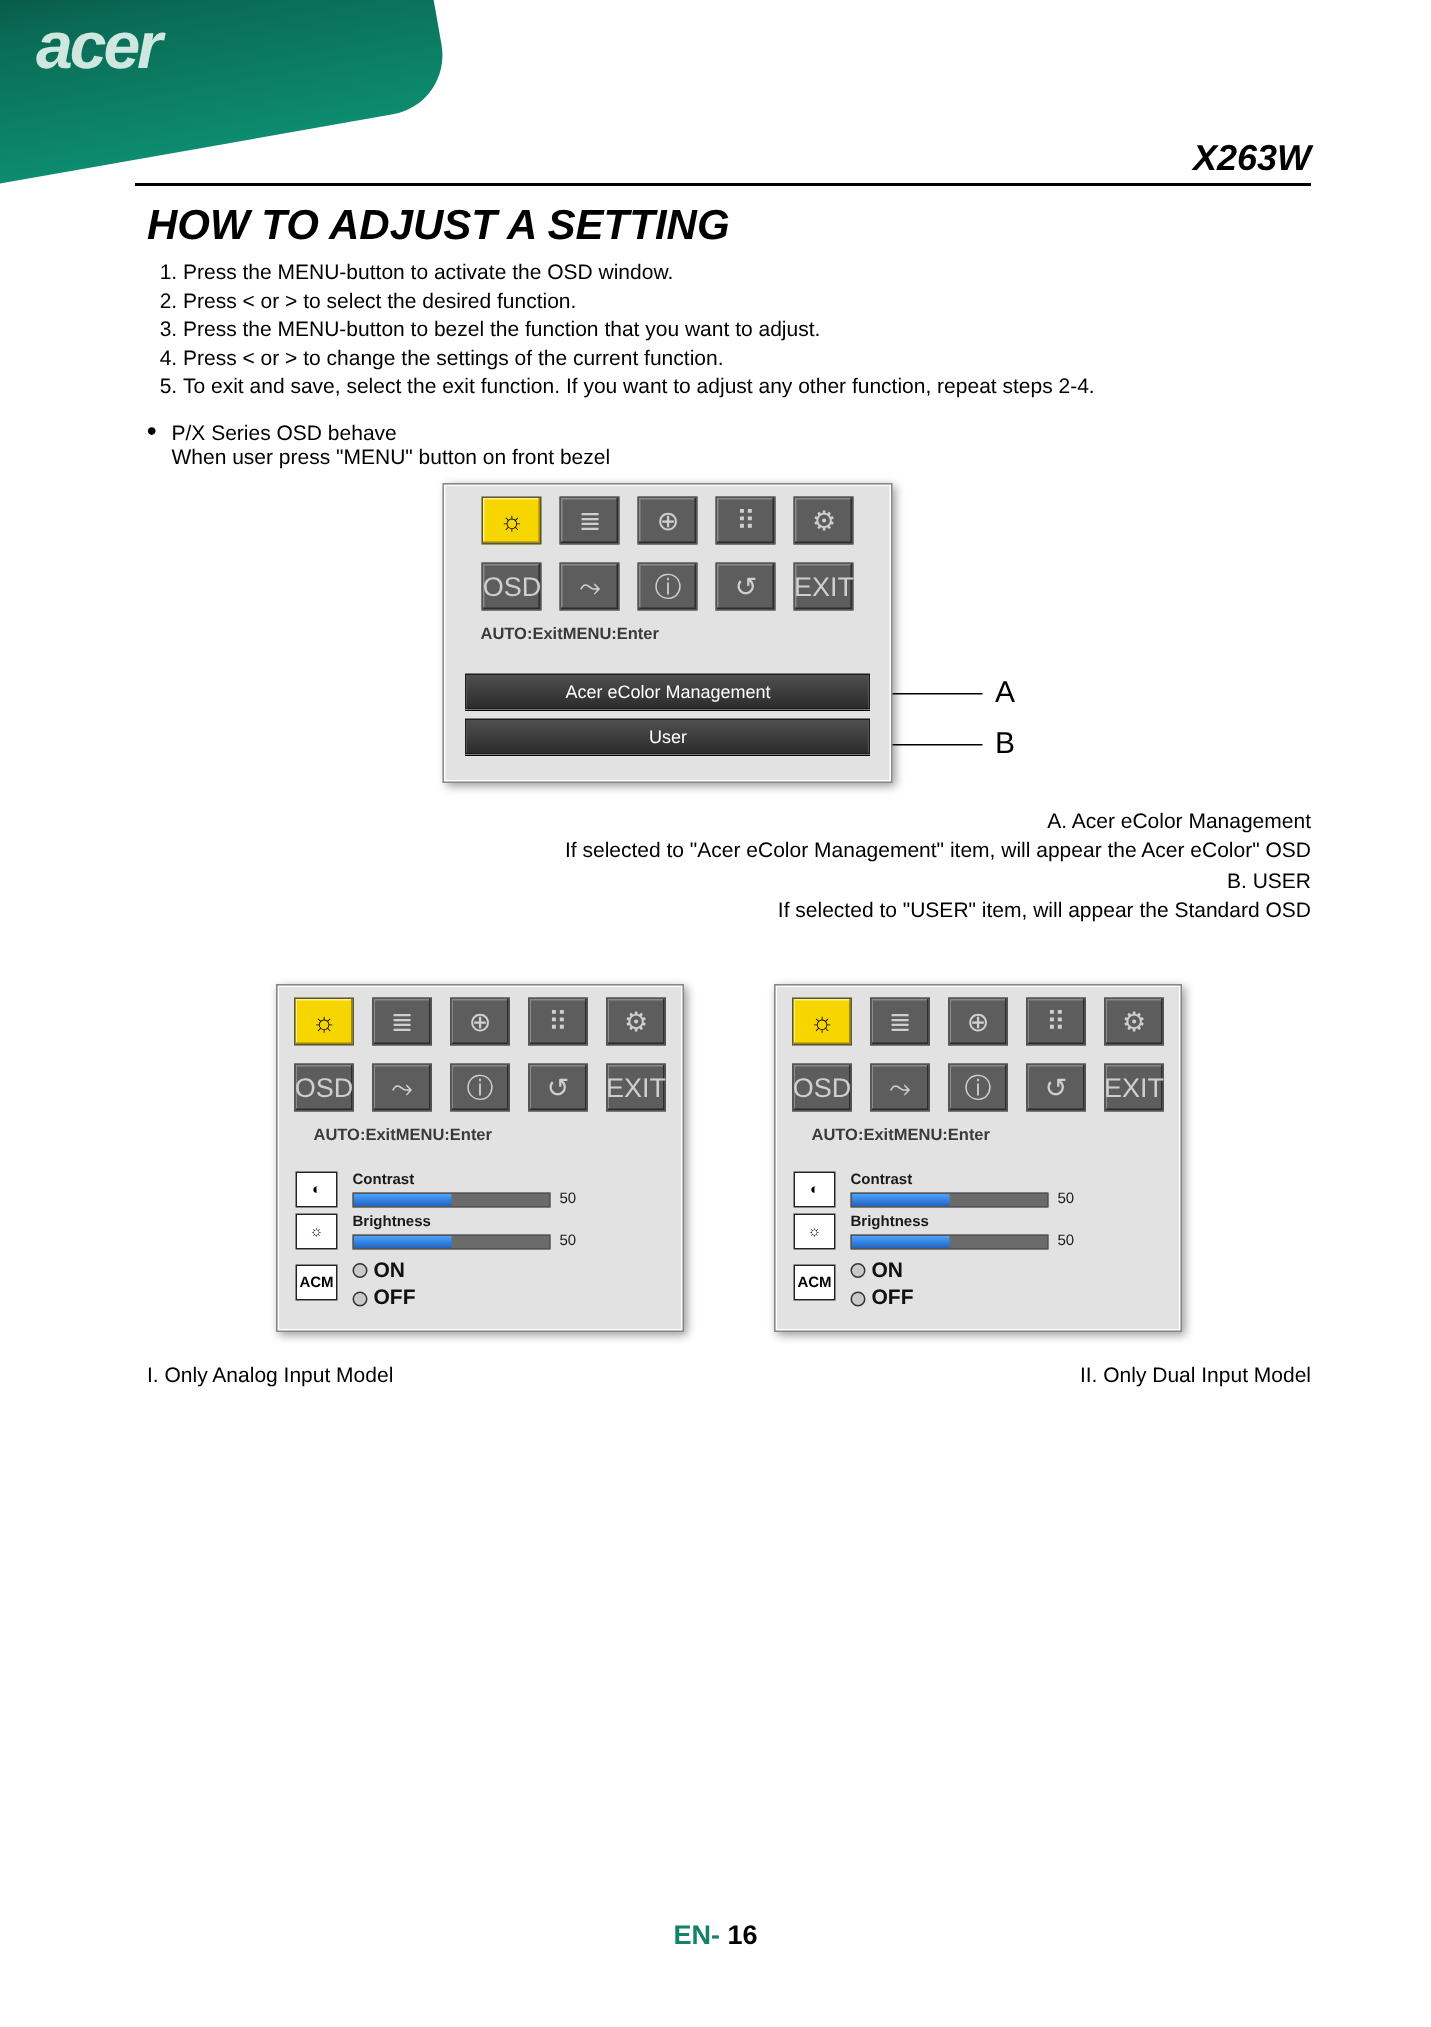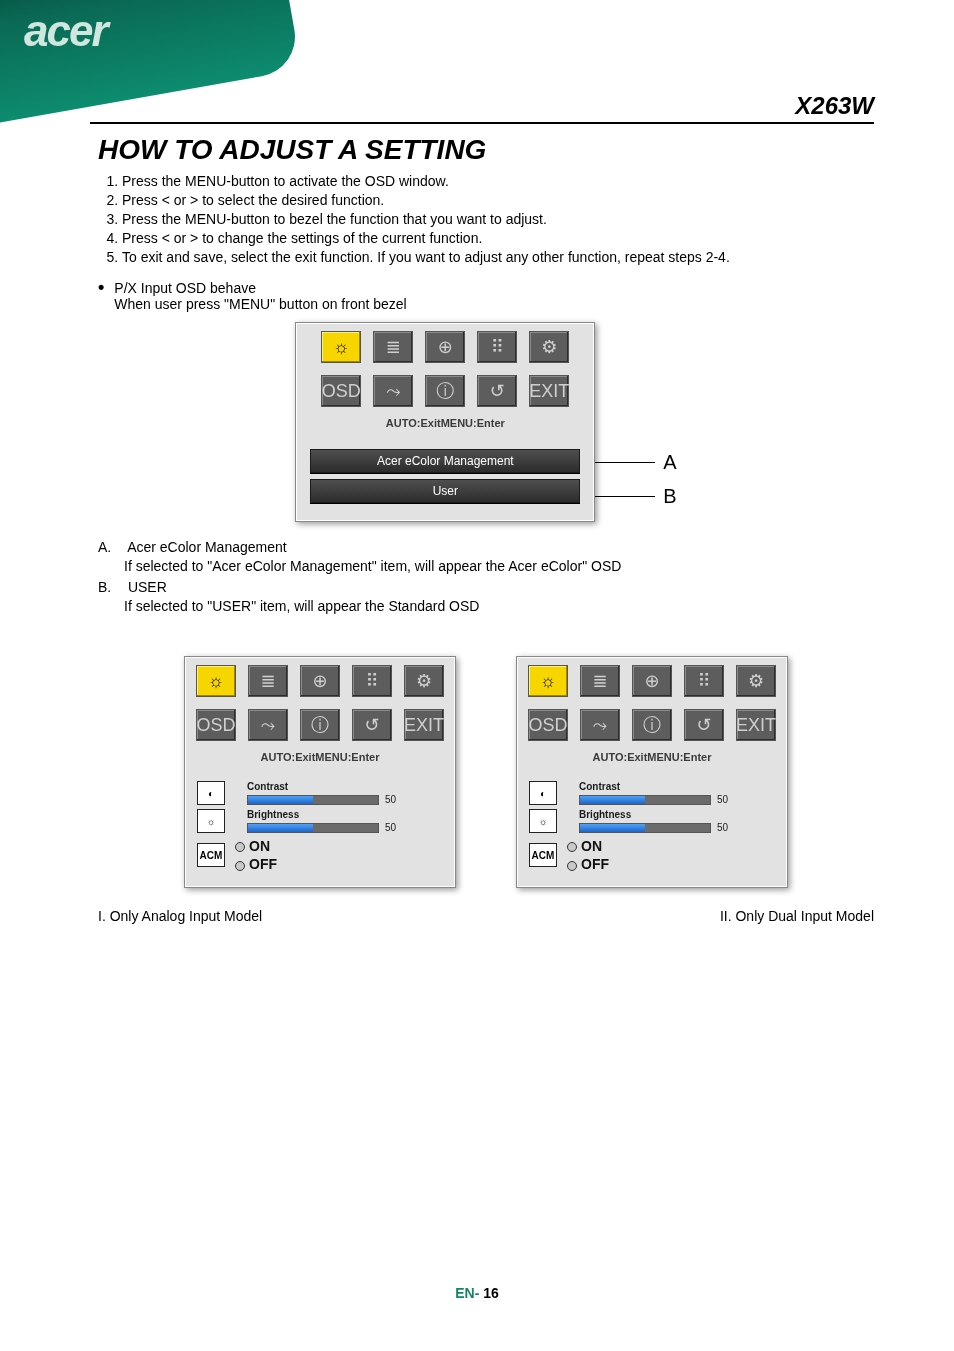--- a/index.html
+++ b/index.html
@@ -84,67 +84,67 @@
     display:flex;align-items:center;justify-content:center;
     font-size:18px;
     box-shadow: inset -1px -1px 0 #2d2d2d, inset 1px 1px 0 #8a8a8a;
   }
   .osd-ico.sel{
     background:#f7d600;
     color:#000;
     box-shadow: inset -1px -1px 0 #a08800, inset 1px 1px 0 #fff17a;
   }
   .osd-hints{
-    display:flex; justify-content:center;
+    display:flex; justify-content:flex-start;
     padding:6px 24px 10px 24px;
     font-size:11px; font-weight:bold; color:#3a3a3a;
   }
   .osd-lower{padding:4px 10px 12px 10px;}
   .osd-bar {
     background: linear-gradient(180deg,#4f4f4f,#2c2c2c);
     color:#fff;
     border:1px solid #1b1b1b;
     font-size:12px;
     padding:4px 8px;
     margin:6px 4px;
     position:relative;
     box-shadow: 0 1px 0 #000;
   }
   .osd-bar.center{text-align:center;}
   .label-letter{
     font-size:20px;
   }
   .after-osd { margin-top:16px; font-size:14px; line-height:1.35;}
   .lettered-list { padding-left:0; list-style:none; }
-  .lettered-list li { margin:2px 0; }
+  .lettered-list li { margin:2px 0;text-align:right; }
   .lettered-list .letter{display:inline-block; width:26px;}
   .lettered-list .desc{display:block; margin-left:26px;}
   .captions { display:flex; gap:60px; justify-content:space-between; margin-top:20px; font-size:14px;}
   .dual-row { display:flex; gap:60px; justify-content:center; margin-top:40px;}
   
   .osd-settings{ padding:4px 10px 10px 10px; }
   .set-row{display:flex;align-items:center;gap:10px;margin:4px 2px;}
   .set-ico{
     width:26px;height:22px;border:1px solid #222;background:#fff;display:flex;align-items:center;justify-content:center;font-weight:bold;font-size:10px;color:#000;
   }
-  .set-col{flex:1;margin-left:12px;}
+  .set-col{flex:1;}
   .set-label{font-size:10px;font-weight:bold;color:#1a1a1a;margin-bottom:2px;}
   .slider{
     width:130px;height:8px;border:1px solid #555;background:#6b6b6b;position:relative;
   }
   .slider .fill{position:absolute;left:0;top:0;bottom:0;background:linear-gradient(180deg,#4aa3ff,#2265c1);}
   .slider-val{font-size:10px;color:#1a1a1a;margin-left:6px;}
   .radio-col{font-size:14px;font-weight:bold;color:#111;line-height:1.3;}
   .radio-dot{display:inline-block;width:8px;height:8px;border:1px solid #333;border-radius:50%;margin-right:4px;vertical-align:middle;background:#c9c9c9;}
   .footer{
     position:absolute;
     bottom:50px;
     left:0; right:0;
     text-align:center;
-    font-size:14px;
+    font-size:18px;
   }
   .footer .en{color:#14836a;font-weight:bold;}
   .osd-block{ display:flex; align-items:stretch; justify-content:center; margin-top:10px;}
   .annot{display:flex;flex-direction:column;justify-content:flex-end; padding-bottom:12px;}
   .annot .row{display:flex;align-items:center;height:28px;}
   .annot .line{width:60px;height:1px;background:#000;margin-right:8px;}
 </style>
 </head>
 <body>
 
@@ -160,21 +160,21 @@
     <li>Press the MENU-button to activate the OSD window.</li>
     <li>Press &lt; or &gt; to select the desired function.</li>
     <li>Press the MENU-button to bezel the function that you want to adjust.</li>
     <li>Press &lt; or &gt; to change the settings of the current function.</li>
     <li>To exit and save, select the exit function. If you want to adjust any other function, repeat steps 2-4.</li>
   </ol>
 
   <div class="bullet-row">
     <span class="dot">•</span>
     <div>
-      <div>P/X Input OSD behave</div>
+      <div>P/X Series OSD behave</div>
       <div>When user press "MENU" button on front bezel</div>
     </div>
   </div>
 
   <div class="osd-block">
     <div class="osd">
       <div class="osd-icons">
         <div class="osd-ico sel">☼</div>
         <div class="osd-ico">≣</div>
         <div class="osd-ico">⊕</div>

